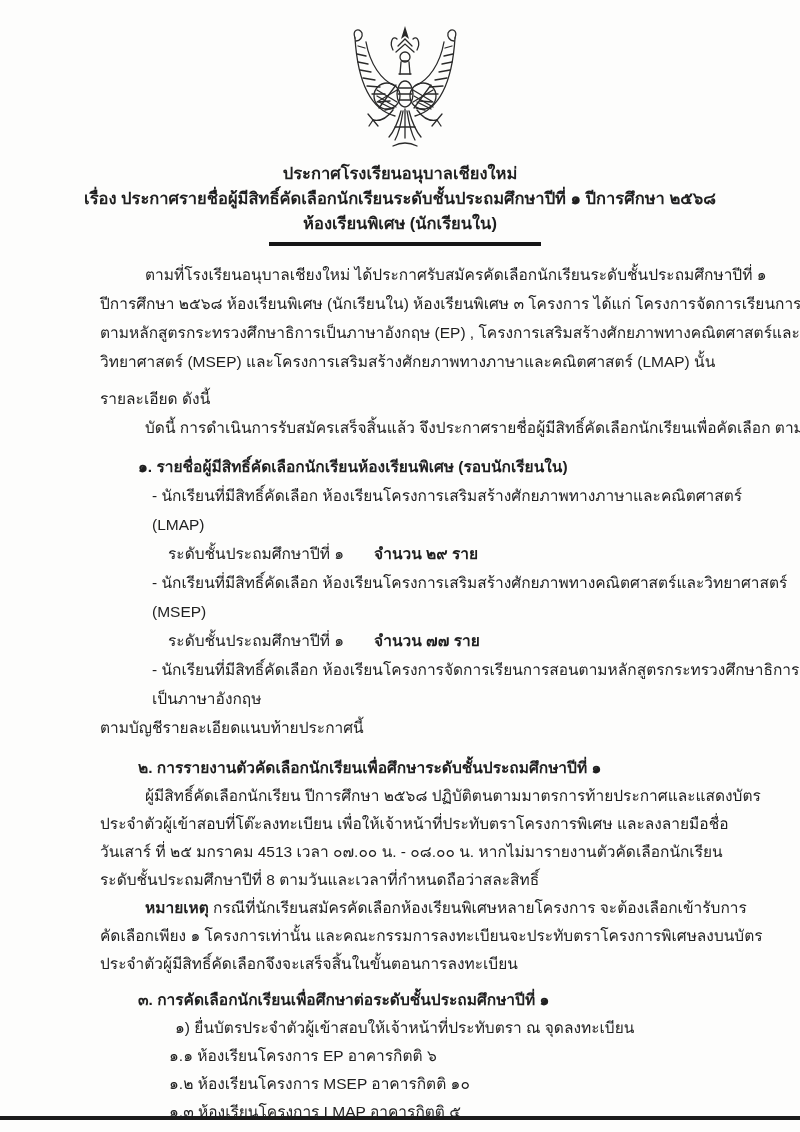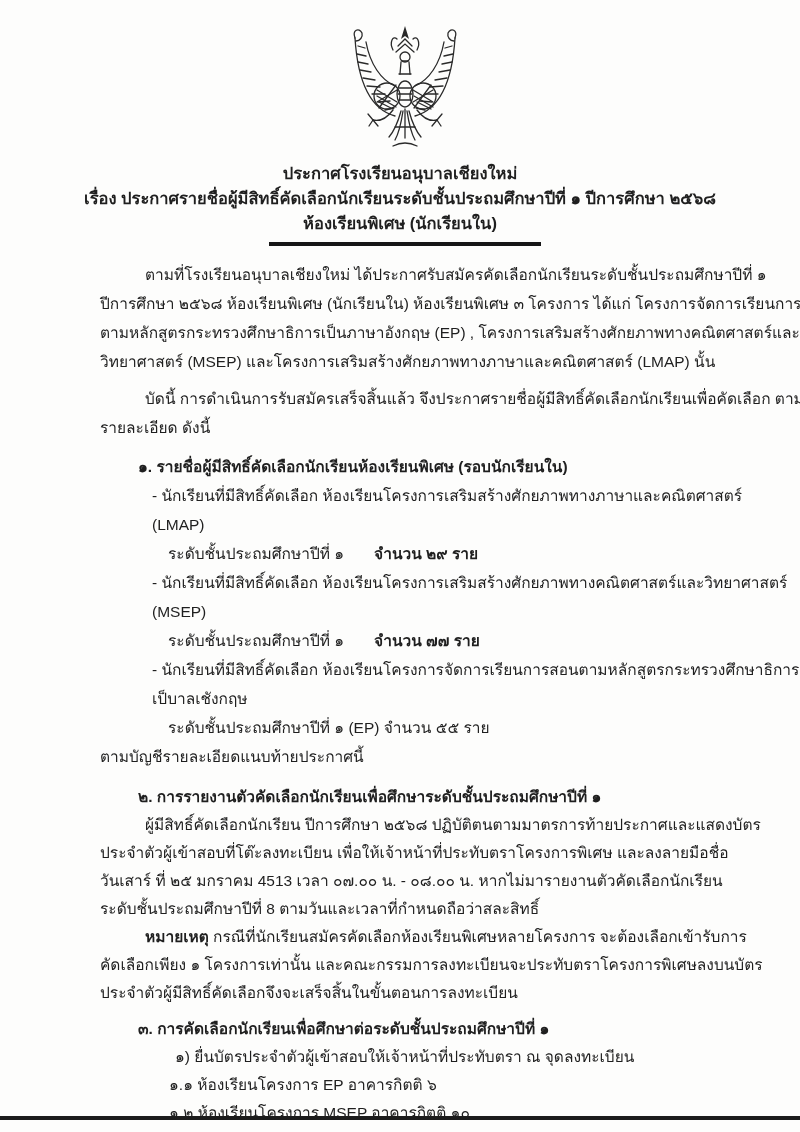--- a/index.html
+++ b/index.html
@@ -154,42 +154,41 @@
   <div class="content">
 
     <div>
       <div class="tline indent1">ตามที่โรงเรียนอนุบาลเชียงใหม่ ได้ประกาศรับสมัครคัดเลือกนักเรียนระดับชั้นประถมศึกษาปีที่ ๑</div>
       <div class="tline">ปีการศึกษา ๒๕๖๘ ห้องเรียนพิเศษ (นักเรียนใน) ห้องเรียนพิเศษ ๓ โครงการ ได้แก่ โครงการจัดการเรียนการสอน</div>
       <div class="tline">ตามหลักสูตรกระทรวงศึกษาธิการเป็นภาษาอังกฤษ (EP) , โครงการเสริมสร้างศักยภาพทางคณิตศาสตร์และ</div>
       <div class="tline">วิทยาศาสตร์ (MSEP) และโครงการเสริมสร้างศักยภาพทางภาษาและคณิตศาสตร์ (LMAP) นั้น</div>
     </div>
 
     <div style="margin-top:8px;">
+      <div class="tline">รายละเอียด ดังนี้</div>
       <div class="tline indent1">บัดนี้ การดำเนินการรับสมัครเสร็จสิ้นแล้ว จึงประกาศรายชื่อผู้มีสิทธิ์คัดเลือกนักเรียนเพื่อคัดเลือก ตาม</div>
-      <div class="tline">รายละเอียด ดังนี้</div>
     </div>
 
     <div style="margin-top:10px;">
       <div class="sec-heading tline">๑. รายชื่อผู้มีสิทธิ์คัดเลือกนักเรียนห้องเรียนพิเศษ (รอบนักเรียนใน)</div>
 
       <div class="tline ml-item">- นักเรียนที่มีสิทธิ์คัดเลือก ห้องเรียนโครงการเสริมสร้างศักยภาพทางภาษาและคณิตศาสตร์</div>
       <div class="tline ml-item">(LMAP)</div>
       <div class="tline ml-level">
         <span>ระดับชั้นประถมศึกษาปีที่ ๑</span><span class="count-gap">จำนวน ๒๙ ราย</span>
       </div>
 
       <div class="tline ml-item">- นักเรียนที่มีสิทธิ์คัดเลือก ห้องเรียนโครงการเสริมสร้างศักยภาพทางคณิตศาสตร์และวิทยาศาสตร์</div>
       <div class="tline ml-item">(MSEP)</div>
       <div class="tline ml-level">
         <span>ระดับชั้นประถมศึกษาปีที่ ๑</span><span class="count-gap">จำนวน ๗๗ ราย</span>
       </div>
 
       <div class="tline ml-item">- นักเรียนที่มีสิทธิ์คัดเลือก ห้องเรียนโครงการจัดการเรียนการสอนตามหลักสูตรกระทรวงศึกษาธิการ</div>
-      <div class="tline ml-item">เป็บาลเชังกฤษ</div>
-      <div class="tline ml-level">ระดับชั้นประถมศึกษาปีที่ ๑ (EP) จำนวน ๕๕ ราย</div>
+      <div class="tline ml-item">เป็นภาษาอังกฤษ</div>
 
       <div class="tline ml-close">ตามบัญชีรายละเอียดแนบท้ายประกาศนี้</div>
     </div>
 
     <div class="sect2 gap-s2">
       <div class="sec-heading tline">๒. การรายงานตัวคัดเลือกนักเรียนเพื่อศึกษาระดับชั้นประถมศึกษาปีที่ ๑</div>
       <div class="tline indent1">ผู้มีสิทธิ์คัดเลือกนักเรียน ปีการศึกษา ๒๕๖๘ ปฏิบัติตนตามมาตรการท้ายประกาศและแสดงบัตร</div>
       <div class="tline">ประจำตัวผู้เข้าสอบที่โต๊ะลงทะเบียน เพื่อให้เจ้าหน้าที่ประทับตราโครงการพิเศษ และลงลายมือชื่อ</div>
       <div class="tline">วันเสาร์ ที่ ๒๕ มกราคม 4513 เวลา ๐๗.๐๐ น. - ๐๘.๐๐ น. หากไม่มารายงานตัวคัดเลือกนักเรียน</div>
       <div class="tline">ระดับชั้นประถมศึกษาปีที่ 8 ตามวันและเวลาที่กำหนดถือว่าสละสิทธิ์</div>

